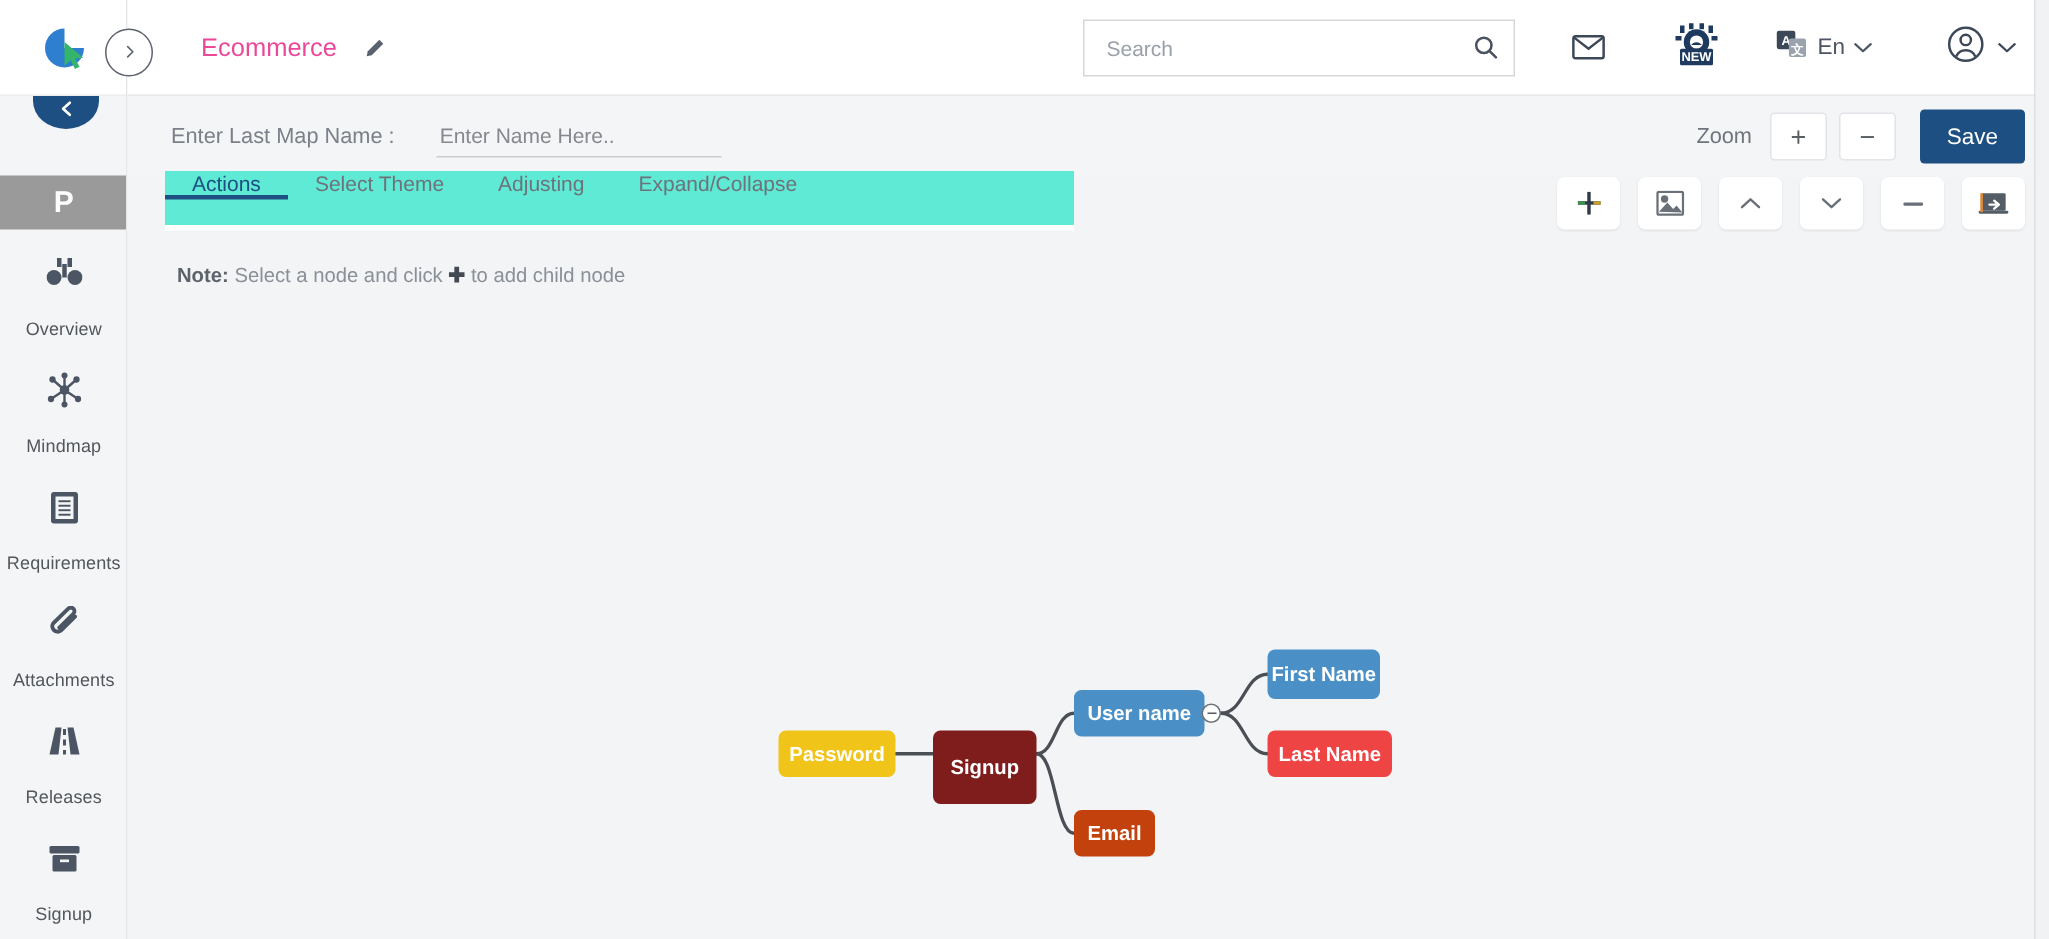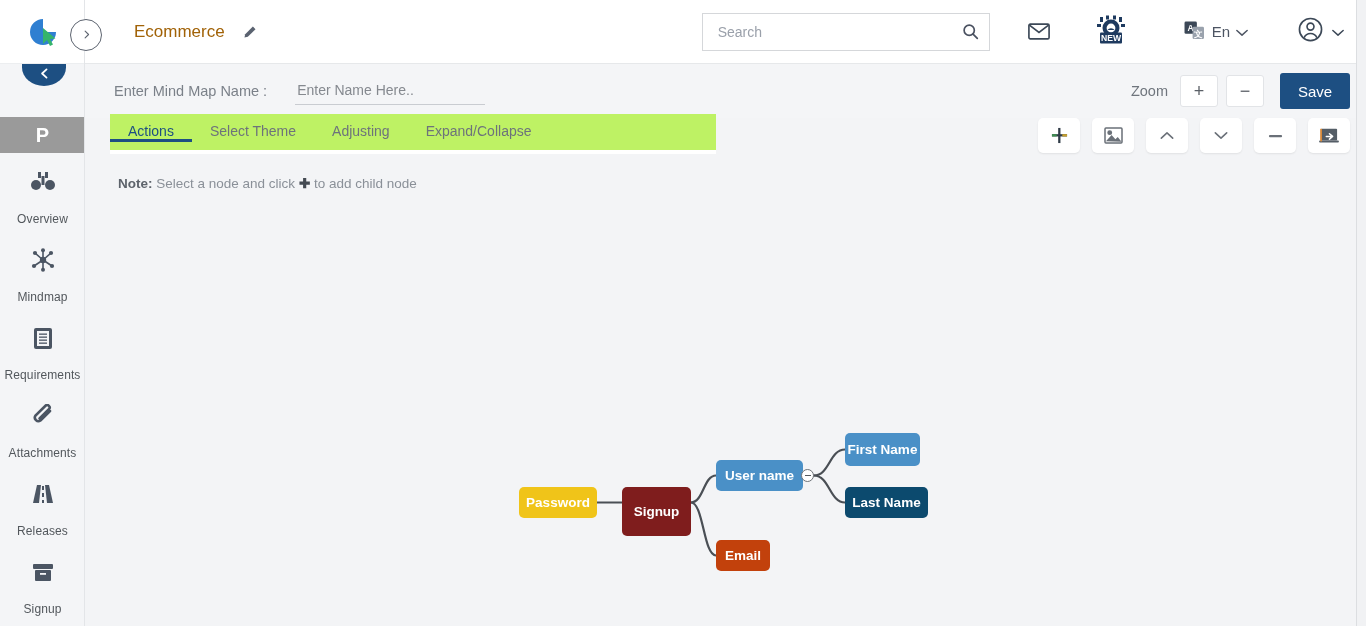--- a/index.html
+++ b/index.html
@@ -77,41 +77,41 @@
   }
   .nav-toggle {
     position: absolute; left: -15px; top: 19px;
     width: 32px; height: 32px; border-radius: 50%;
     border: 1px solid #5d6470; background: #fff;
     display: flex; align-items: center; justify-content: center;
     color: #5d6470; font-size: 13px;
     z-index: 10; cursor: pointer;
   }
   .proj-title {
-    margin-left: 49px; font-size: 17px; color: #a16207;
+    margin-left: 49px; font-size: 17px; color: #ec4899;
   }
   .edit-pencil { margin-left: 13px; color: #5a6270; cursor: pointer; display:inline-flex; vertical-align: middle;}
   .hdr-right {
     margin-left: auto; display: flex; align-items: center; gap: 16px; padding-right: 22px;
   }
   .search-box {
     width: 288px; height: 38px;
     border: 1px solid #d5d7da; background: #fff;
     display: flex; align-items: center;
     padding: 0 10px 0 13px;
     margin-right: 22px;
   }
   .search-box input {
     border: 0; outline: 0; flex: 1; font-size: 14px; color: #4a5160;
     font-family: "Liberation Sans", sans-serif; background: transparent;
   }
   .search-box input::placeholder { color: #9aa0aa; }
   .hdr-ico { color: #3c4857; display:flex; align-items:center; justify-content:center; cursor:pointer; }
   .ico-mail { margin-right: 28px; }
-  .ico-new { margin-right: 40px; position: relative; }
+  .ico-new { margin-right: 20px; position: relative; }
   .lang { display: flex; align-items: center; color: #4d5563; font-size: 15px; margin-right: 34px; cursor: pointer; }
   .lang .lbl { margin: 0 6px 0 7px; }
   .user { display: flex; align-items: center; color: #3c4857; cursor: pointer; }
   .user .cv { margin-left: 9px; }
 
   
   .subhead {
     position: absolute; left: 85px; top: 64px; right: 0; height: 54px;
     background: #f4f5f7;
     display: flex; align-items: center;
@@ -136,22 +136,22 @@
   .save-btn {
     width: 70px; height: 36px; background: #1d4f82; color: #fff;
     border: 0; border-radius: 3px; font-size: 15px; margin-left: 8px;
     font-family: "Liberation Sans", sans-serif; cursor: pointer;
   }
 
   
   .tabstrip {
     position: absolute; left: 110px; top: 114px;
     width: 606px; height: 36px;
-    background: #bef264;
-    display: flex; align-items: center;
+    background: #5eead4;
+    display: flex; align-items: flex-start;
   }
   .tab {
     display: flex; align-items: center; padding: 0 18px;
     font-size: 14px; color: #6d737b; cursor: pointer;
     border-bottom: 3px solid transparent;
   }
   .tab.active { color: #1d4f82; border-bottom-color: #1d4f82; font-weight: normal; }
 
   .tool-row {
     position: absolute; right: 16px; top: 118px;
@@ -424,21 +424,21 @@
         <span class="cv">
           <svg width="12" height="8" viewBox="0 0 14 9">
               <path d="M1 1.5 L7 7 L13 1.5" stroke="#3c4857" stroke-width="1.7" fill="none" stroke-linecap="round" stroke-linejoin="round"></path>
             </svg>
         </span>
       </span>
     </div>
   </div>
 
   <div class="subhead">
-    <span class="mm-label">Enter Mind Map Name :</span>
+    <span class="mm-label">Enter Last Map Name :</span>
     <input class="mm-input" type="text" value="" placeholder="Enter Name Here.." style="">
 
     <div class="sub-right">
       <span class="zoom-lbl">Zoom</span>
       <div class="sq-btn">
         <span>+</span>
       </div>
       <div class="sq-btn">
         <span>−</span>
       </div>
@@ -467,21 +467,21 @@
         </div>
         <div class="node" style="left: 631px; top: 342px; width: 87px; height: 31px; background: rgb(74, 144, 199);">
           <span>User name</span>
         </div>
         <div class="node" style="left: 631px; top: 422px; width: 54px; height: 31px; background: #c2410c;">
           <span>Email</span>
         </div>
         <div class="node" style="left: 760px; top: 315px; width: 75px; height: 33px; background: rgb(74, 144, 199);">
           <span>First Name</span>
         </div>
-        <div class="node" style="left: 760px; top: 369px; width: 83px; height: 31px; background: #0c4a6e;">
+        <div class="node" style="left: 760px; top: 369px; width: 83px; height: 31px; background: #ef4444;">
           <span>Last Name</span>
         </div>
         <div class="toggle-dot" style="left: 716px; top: 351px;"></div>
       </div>
   </div>
 
   <div class="tabstrip">
       <div class="tab active">
         <span>Actions</span>
       </div>

